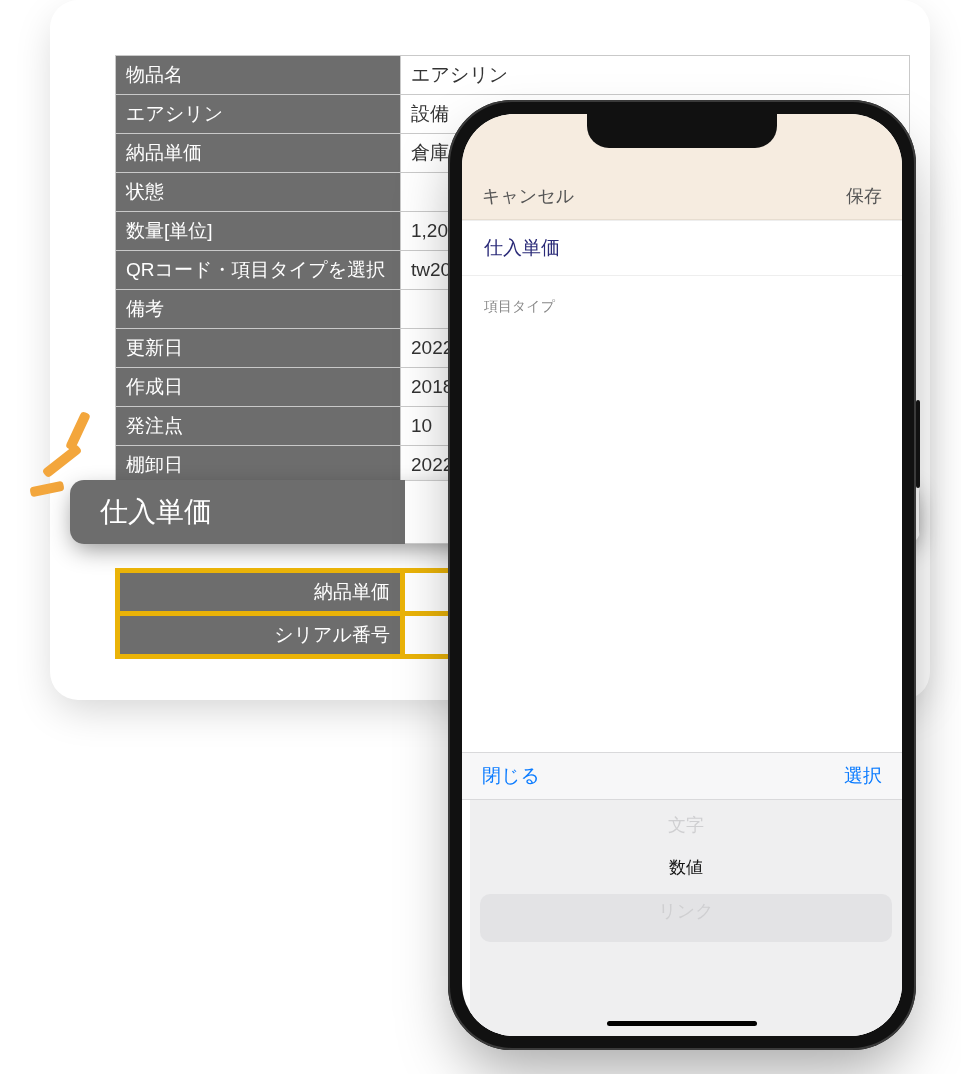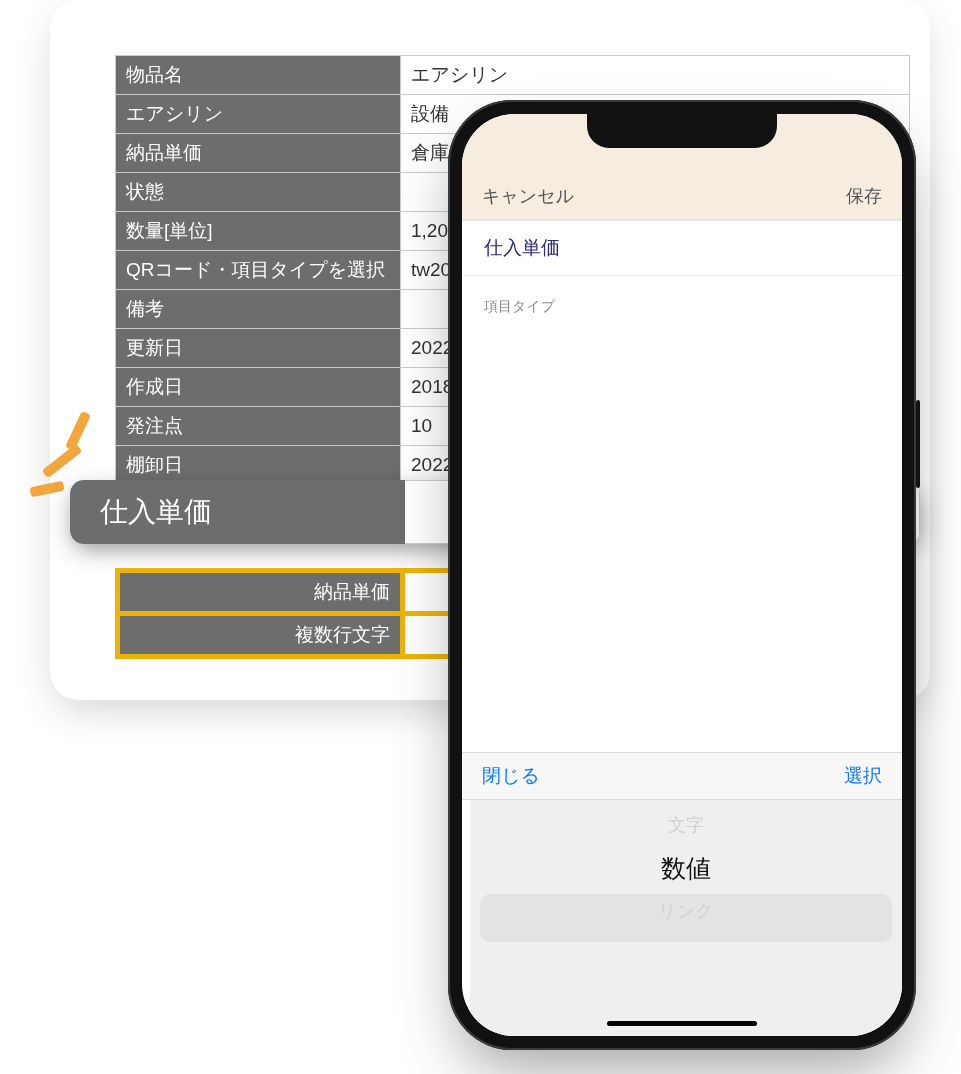--- a/index.html
+++ b/index.html
@@ -253,21 +253,21 @@
     text-align:center;
     padding-top:6px;
   }
   .picker-items div{
     height:38px; line-height:38px;
     font-size:21px;
     color:#9a9a9c;
   }
   .picker-items div.sel{
     height:48px; line-height:48px;
-    font-size:25px; color:#111;
+    font-size:17px; color:#111;
   }
   .picker-items div.faded { color:#cfcfd1; font-size:18px; }
 
 </style>
 </head>
 <body>
 
 <div class="card">
   <table class="detail">
     <tbody>
@@ -330,21 +330,21 @@
   <div class="hl-value"></div>
 </div>
 
 <table class="detail2">
   <tbody>
     <tr>
         <th>納品単価</th>
         <td>2500</td>
       </tr>
     <tr>
-        <th>複数行文字</th>
+        <th>シリアル番号</th>
         <td>7324</td>
       </tr>
   </tbody>
 </table>
 
 <div class="phone">
   <div class="screen">
     <div class="notch"></div>
     <div class="home-indicator"></div>
 

